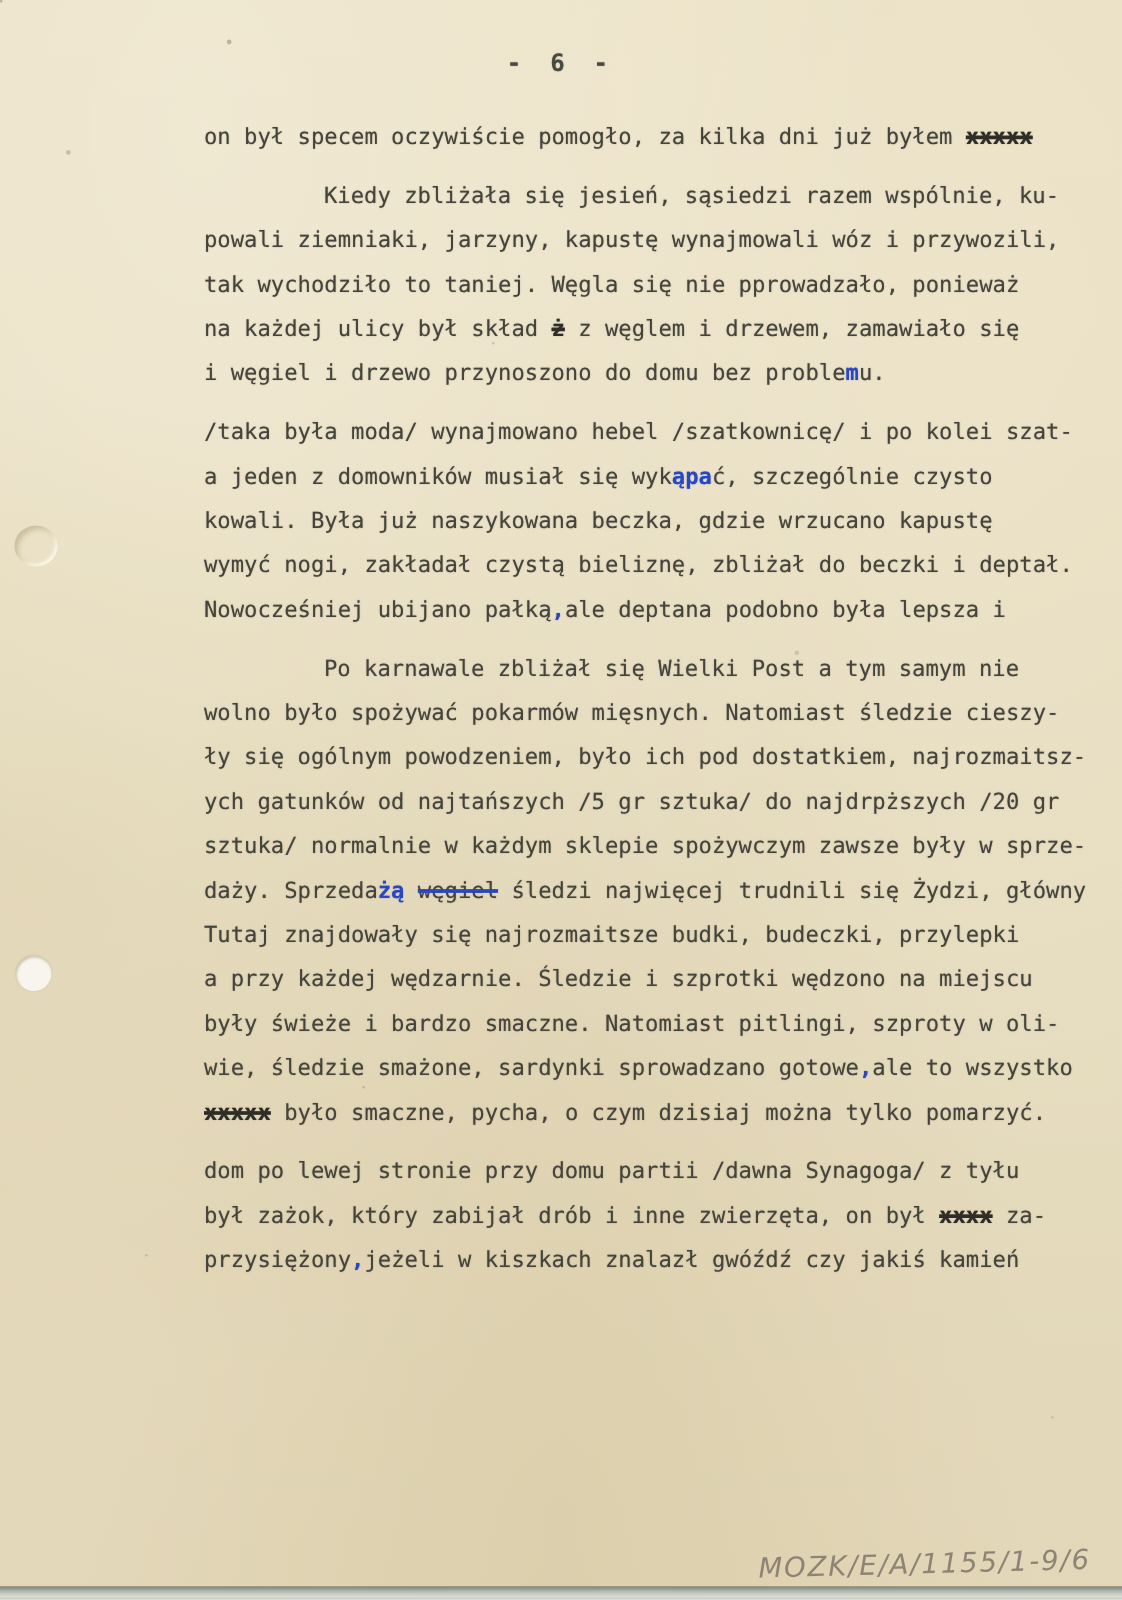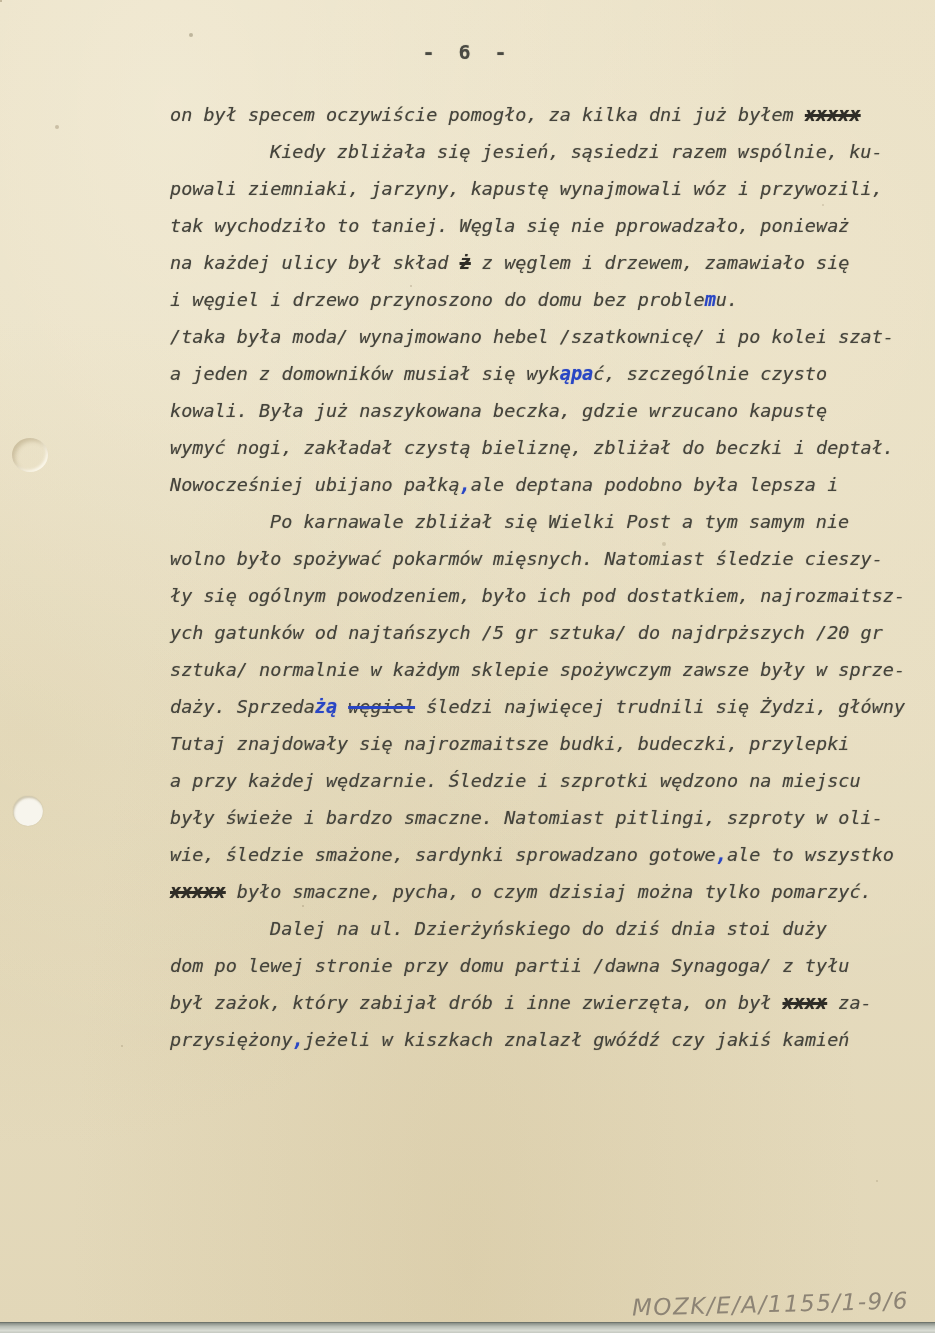--- a/index.html
+++ b/index.html
@@ -36,22 +36,22 @@
   }
   .text-block {
     position: absolute;
     top: 96px;
     left: 170px;
     width: 760px;
     color: #45443c;
     font-size: 18.5px;
     text-shadow: 0 0 1px rgba(70,68,58,0.5);
   }
-  .paragraph { margin: 0; font-style: italic; }
-  .paragraph + .paragraph { }
+  .paragraph { margin: 0; }
+  .paragraph + .paragraph { margin-top: 12px; }
   .line {
     height: 37px;
     line-height: 37px;
     white-space: nowrap;
   }
   .line.first-indent { padding-left: 100px; }
   .seg-n { }
   .seg-x {
     font-weight: bold;
     color: #2f2d27;
@@ -165,21 +165,20 @@
         <div class="line"><span class="seg-n">ych gatunków od najtańszych /5 gr sztuka/ do najdrpższych /20 gr</span></div>
         <div class="line"><span class="seg-n">sztuka/ normalnie w każdym sklepie spożywczym zawsze były w sprze-</span></div>
         <div class="line"><span class="seg-n">daży. Sprzeda</span><span class="seg-b">żą</span><span class="seg-n"> </span><span class="seg-bx">węgiel</span><span class="seg-n"> śledzi najwięcej trudnili się Żydzi, główny</span></div>
         <div class="line"><span class="seg-n">Tutaj znajdowały się najrozmaitsze budki, budeczki, przylepki</span></div>
         <div class="line"><span class="seg-n">a przy każdej wędzarnie. Śledzie i szprotki wędzono na miejscu</span></div>
         <div class="line"><span class="seg-n">były świeże i bardzo smaczne. Natomiast pitlingi, szproty w oli-</span></div>
         <div class="line"><span class="seg-n">wie, śledzie smażone, sardynki sprowadzano gotowe</span><span class="seg-b">,</span><span class="seg-n">ale to wszystko</span></div>
         <div class="line"><span class="seg-x">xxxxx</span><span class="seg-n"> było smaczne, pycha, o czym dzisiaj można tylko pomarzyć.</span></div>
       </div>
       <div class="paragraph">
-        <div class="line first-indent"><span class="seg-n">Dalej na ul. Dzierżyńskiego do dziś dnia stoi duży</span></div>
         <div class="line"><span class="seg-n">dom po lewej stronie przy domu partii /dawna Synagoga/ z tyłu</span></div>
         <div class="line"><span class="seg-n">był zażok, który zabijał drób i inne zwierzęta, on był </span><span class="seg-x">xxxx</span><span class="seg-n"> za-</span></div>
         <div class="line"><span class="seg-n">przysiężony</span><span class="seg-b">,</span><span class="seg-n">jeżeli w kiszkach znalazł gwóźdź czy jakiś kamień</span></div>
       </div>
     </div>
 
   <div class="archive-ref">MOZK/E/A/1155/1-9/6</div>
 
   <div class="scan-edge"></div>
 </div>

